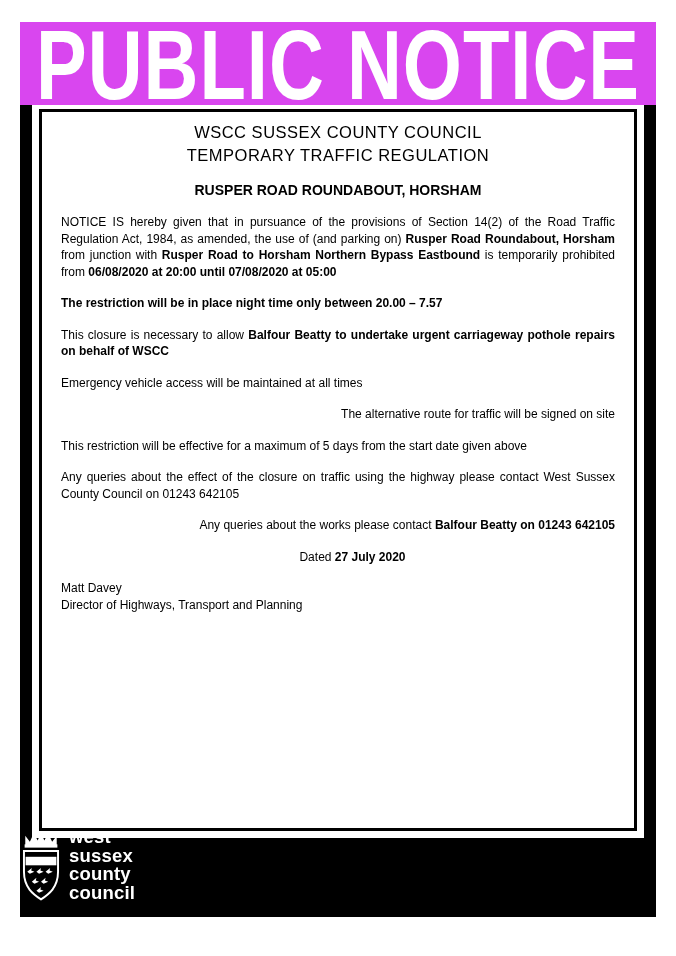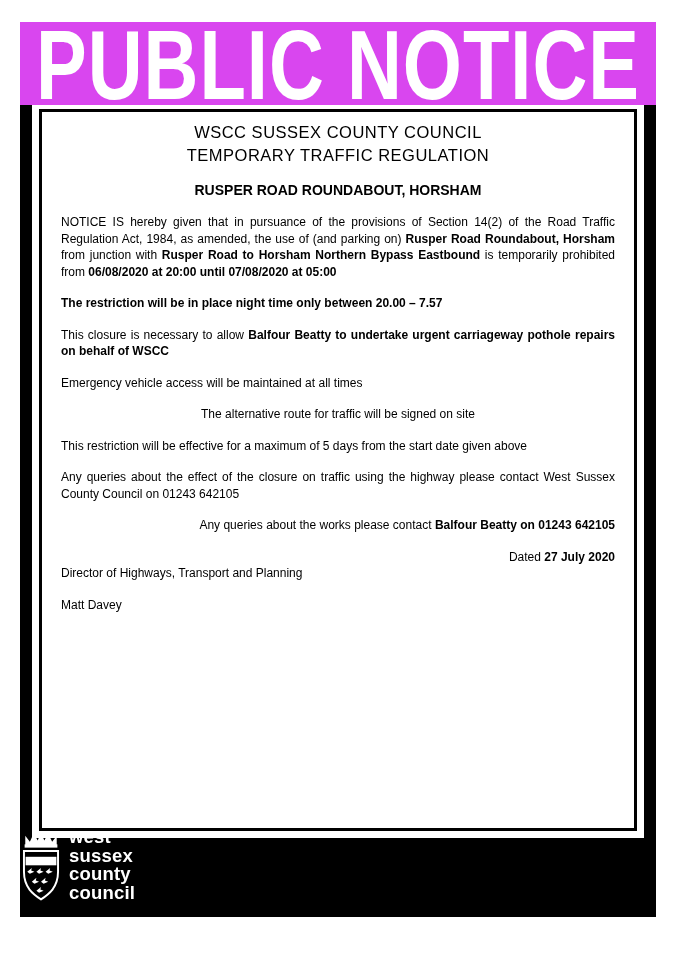--- a/index.html
+++ b/index.html
@@ -105,27 +105,27 @@
       <div class="title-block">
         <div class="council-title">WSCC SUSSEX COUNTY COUNCIL</div>
         <div class="regulation-subtitle">TEMPORARY TRAFFIC REGULATION</div>
       </div>
       <div class="location-heading">RUSPER ROAD ROUNDABOUT, HORSHAM</div>
       <div class="notice-body">
           <p class="para" style="text-align: justify;"><span>NOTICE IS hereby given that in pursuance of the provisions of Section 14(2) of the Road Traffic Regulation Act, 1984, as amended, the use of (and parking on) </span><span class="b">Rusper Road Roundabout, Horsham</span><span> from junction with </span><span class="b">Rusper Road to Horsham Northern Bypass Eastbound</span><span> is temporarily prohibited from </span><span class="b">06/08/2020 at 20:00 until 07/08/2020 at 05:00</span></p>
           <p class="para" style="text-align: left;"><span class="b">The restriction will be in place night time only between 20.00 – 7.57</span></p>
           <p class="para" style="text-align: justify;"><span>This closure is necessary to allow </span><span class="b">Balfour Beatty to undertake urgent carriageway pothole repairs on behalf of WSCC</span></p>
           <p class="para" style="text-align: left;"><span>Emergency vehicle access will be maintained at all times</span></p>
-          <p class="para" style="text-align: center;"><span>The alternative route for traffic will be signed on site</span></p>
+          <p class="para" style="text-align: right;"><span>The alternative route for traffic will be signed on site</span></p>
           <p class="para" style="text-align: justify;"><span>This restriction will be effective for a maximum of 5 days from the start date given above</span></p>
           <p class="para" style="text-align: justify;"><span>Any queries about the effect of the closure on traffic using the highway please contact West Sussex County Council on 01243 642105</span></p>
           <p class="para" style="text-align: right;"><span>Any queries about the works please contact </span><span class="b">Balfour Beatty on 01243 642105</span></p>
-          <p class="para" style="text-align: right; margin-left: 29px;"><span>Dated </span><span class="b">27 July 2020</span></p>
+          <p class="para" style="text-align: center; margin-left: 29px;"><span>Dated </span><span class="b">27 July 2020</span></p>
+          <p class="para" style="text-align: left;"><span>Matt Davey</span></p>
           <p class="para tight" style="text-align: left;"><span>Director of Highways, Transport and Planning</span></p>
-          <p class="para" style="text-align: left;"><span>Matt Davey</span></p>
         </div>
     </div>
   </div>
 
   <div class="footer-bar">
     <div class="crest-logo">
       <svg width="42" height="76" viewBox="0 0 64 116">
 
         <g fill="#ffffff">
           <rect x="30" y="0" width="4" height="11"></rect>

